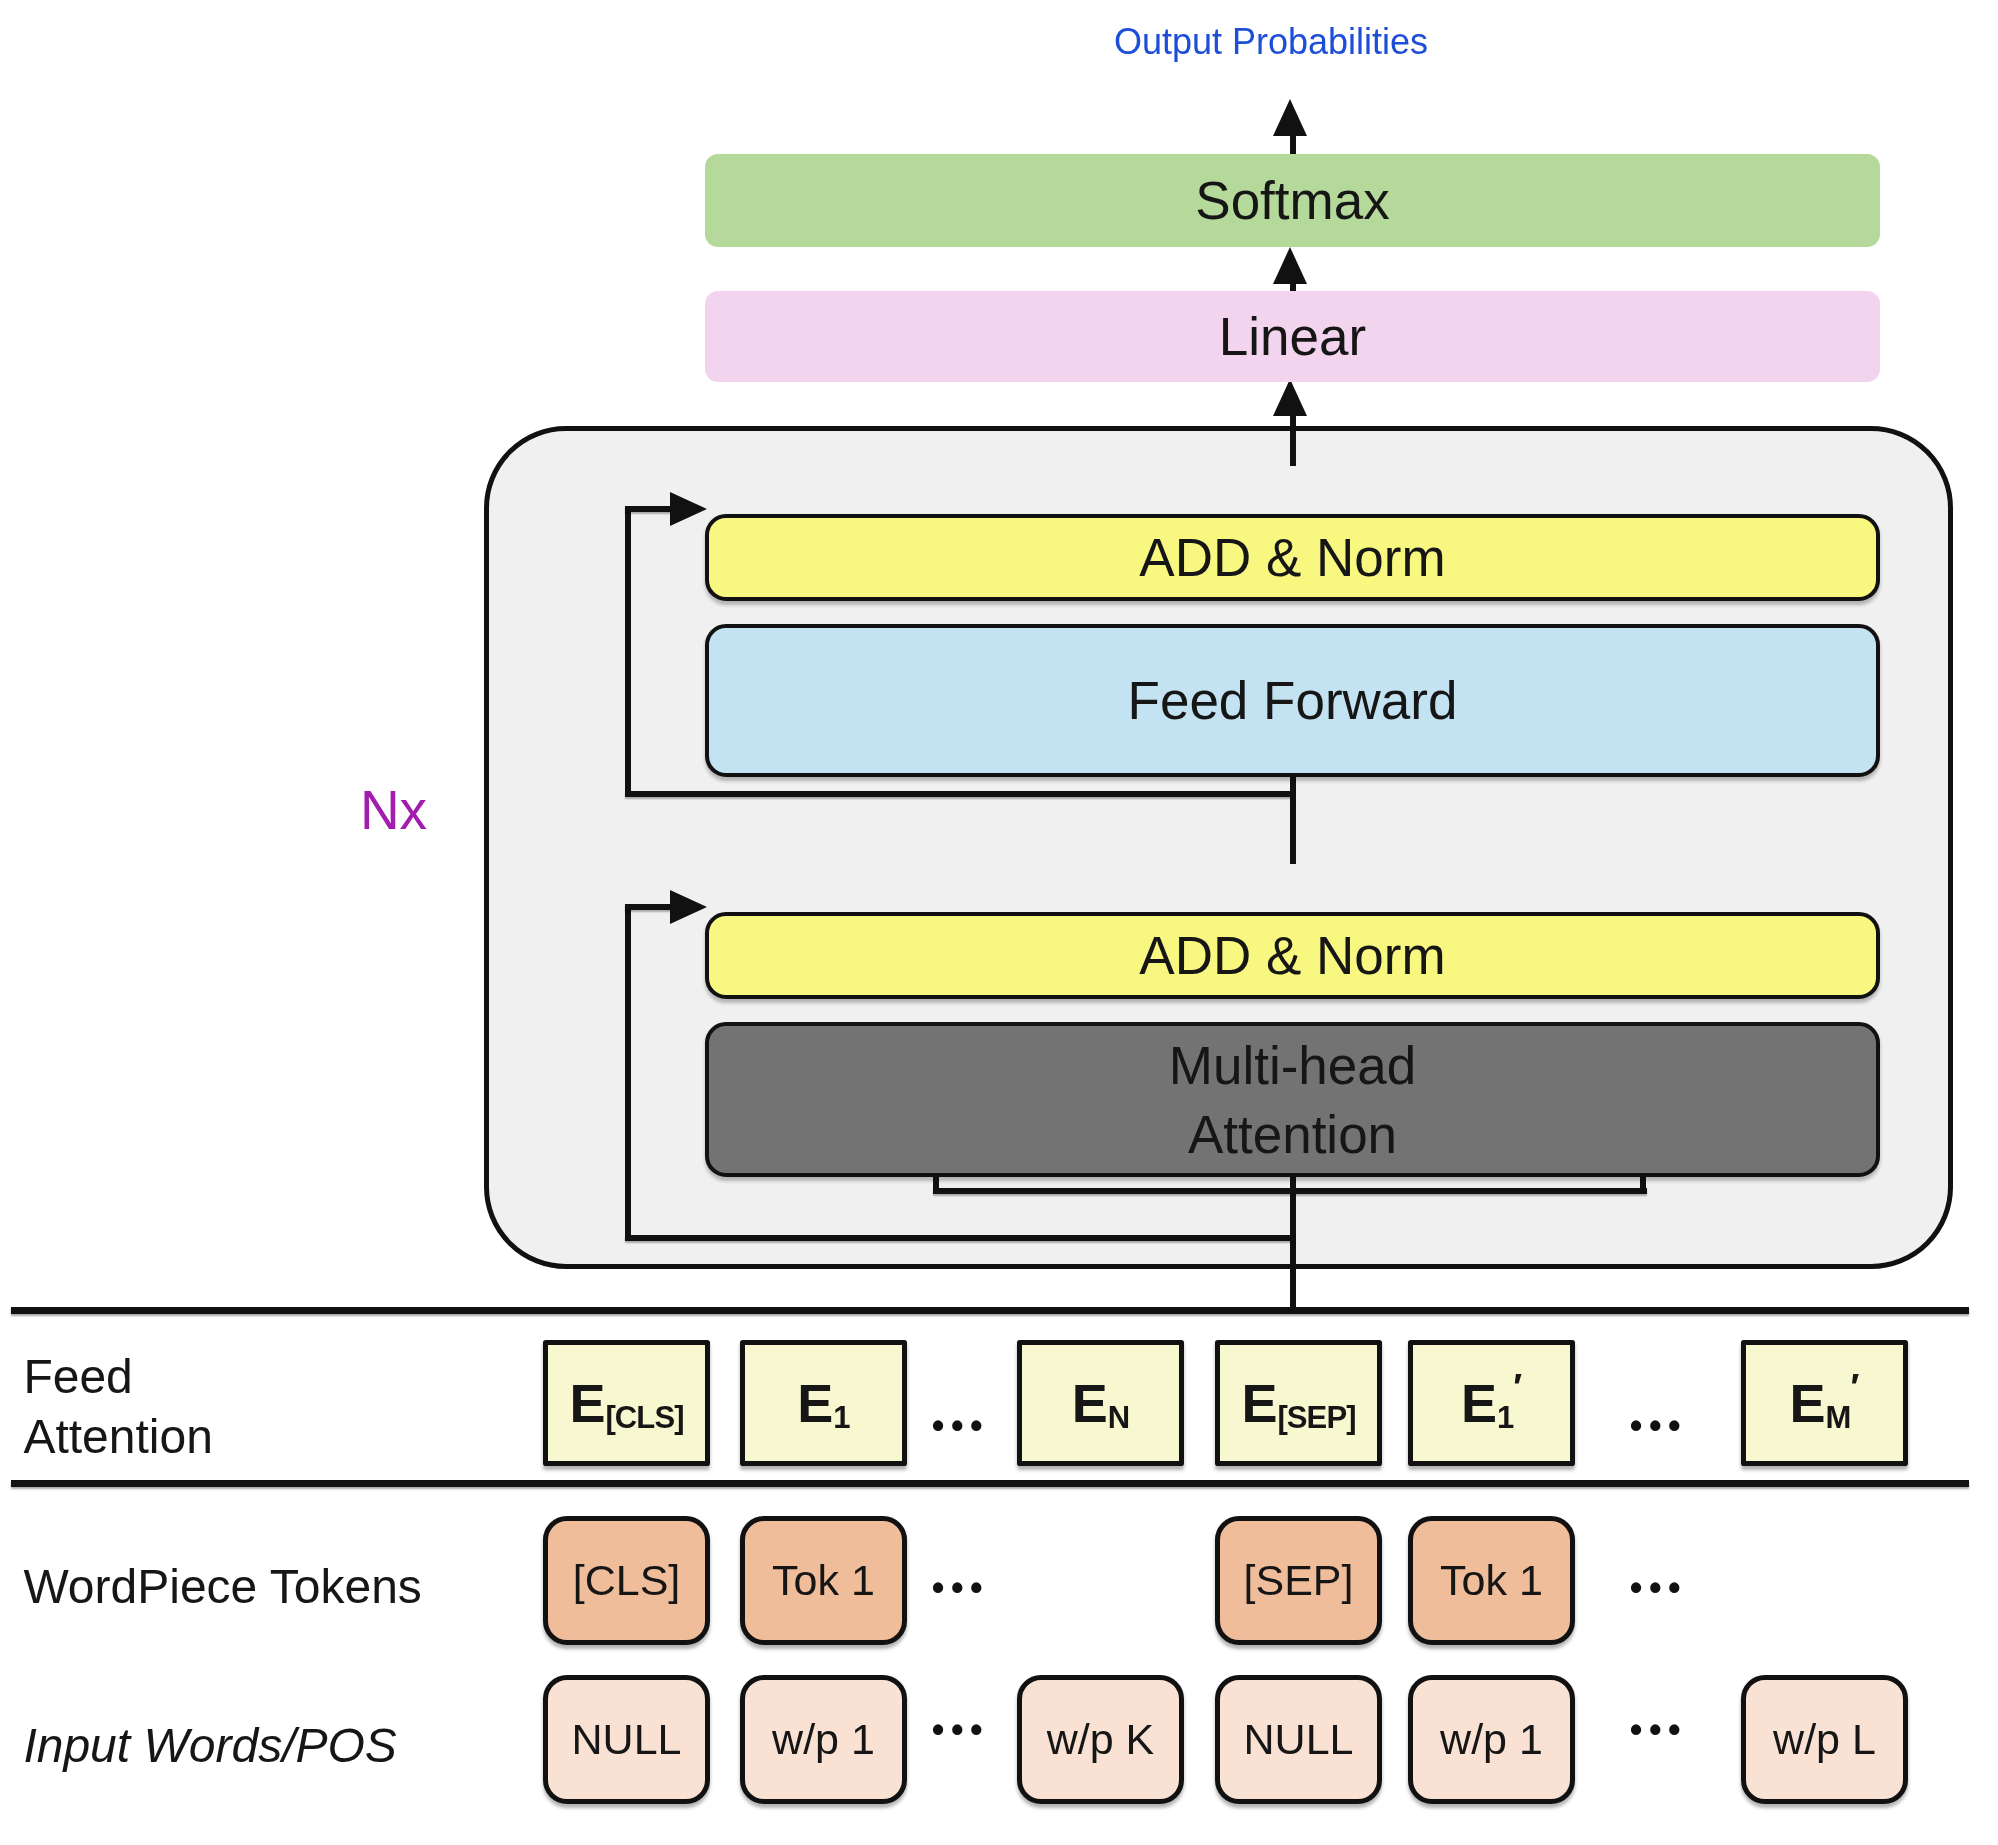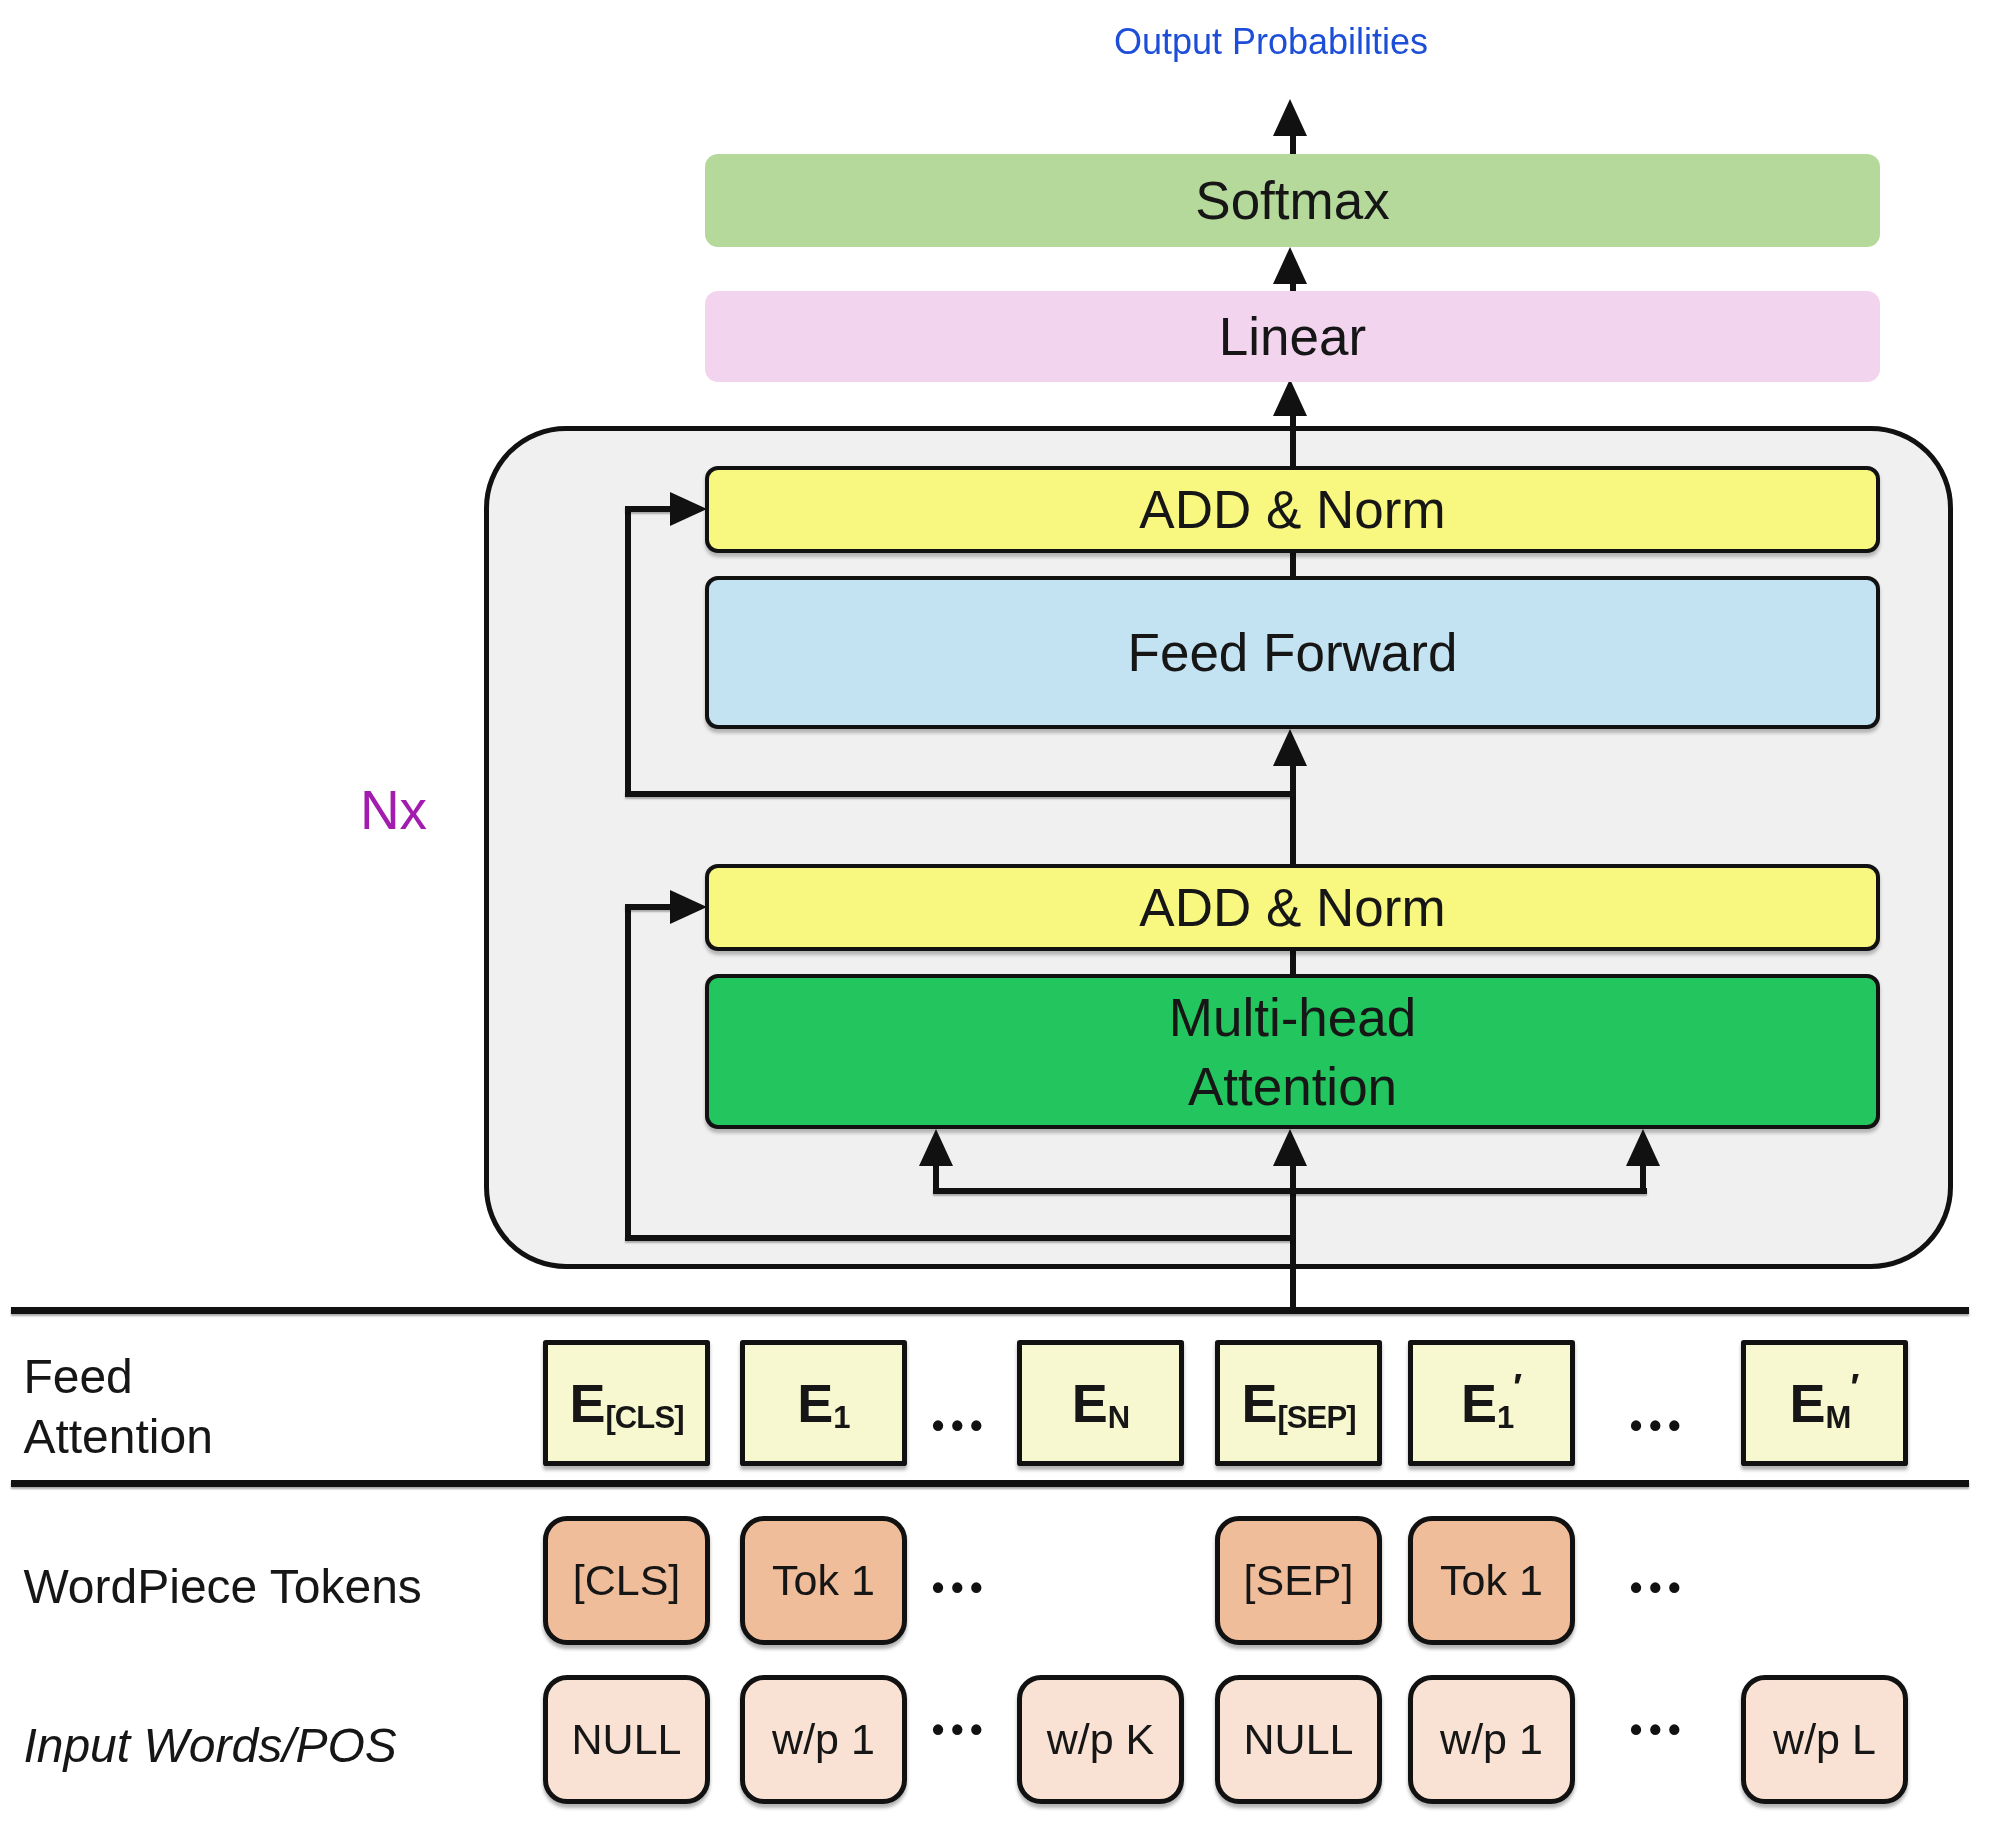--- a/index.html
+++ b/index.html
@@ -8,25 +8,25 @@
 
   
   .block{position:absolute;display:flex;align-items:center;justify-content:center;
          font-size:53px;font-weight:500;color:#161616;box-sizing:border-box;}
   .soft{left:705px;top:154px;width:1175px;height:93px;background:#b5d99a;border-radius:13px;}
   .lin {left:705px;top:291px;width:1175px;height:91px;background:#f3d4ef;border-radius:13px;}
 
   .encoder{position:absolute;left:484px;top:426px;width:1469px;height:843px;
            background:#f0f0f0;border:5.6px solid #111;border-radius:82px;box-sizing:border-box;}
 
-  .inner{border:4.7px solid #111;border-radius:13px;box-shadow:0 3.7px 3.7px rgba(0,0,0,0.25);}
+  .inner{border:4.7px solid #111;border-radius:21px;box-shadow:0 3.7px 3.7px rgba(0,0,0,0.25);margin-top:48px;}
   .an1{left:705px;top:466px;width:1175px;height:87px;background:#f8f880;}
   .ff {left:705px;top:576px;width:1175px;height:153px;background:#c3e3f3;}
   .an2{left:705px;top:864px;width:1175px;height:87px;background:#f8f880;}
-  .mha{left:705px;top:974px;width:1175px;height:155px;background:#22c55e;flex-direction:column;line-height:69px;}
+  .mha{left:705px;top:974px;width:1175px;height:155px;background:#737373;flex-direction:column;line-height:69px;}
 
   .nx{position:absolute;left:300px;top:778px;width:187px;text-align:center;
       font-size:55px;font-weight:500;color:#a21caf;}
 
   .title{position:absolute;left:896px;top:20.6px;width:750px;text-align:center;
          font-size:36px;font-weight:500;color:#1d4ed8;}
 
   
   .vline{position:absolute;width:5.6px;background:#111;}
   .hline{position:absolute;height:5.6px;background:#111;box-shadow:0 1.9px 1.9px rgba(0,0,0,0.3);}

